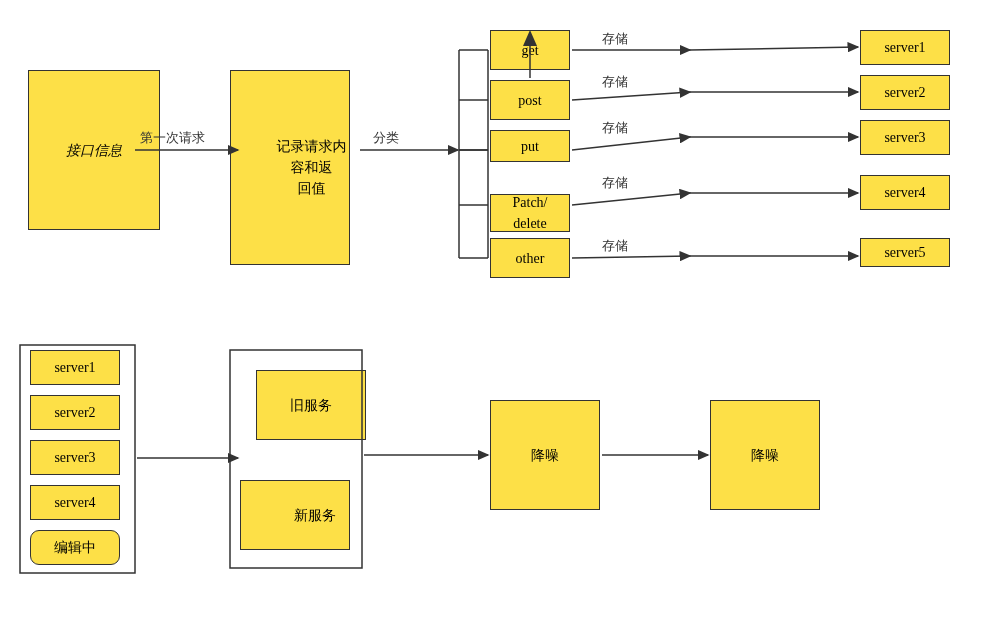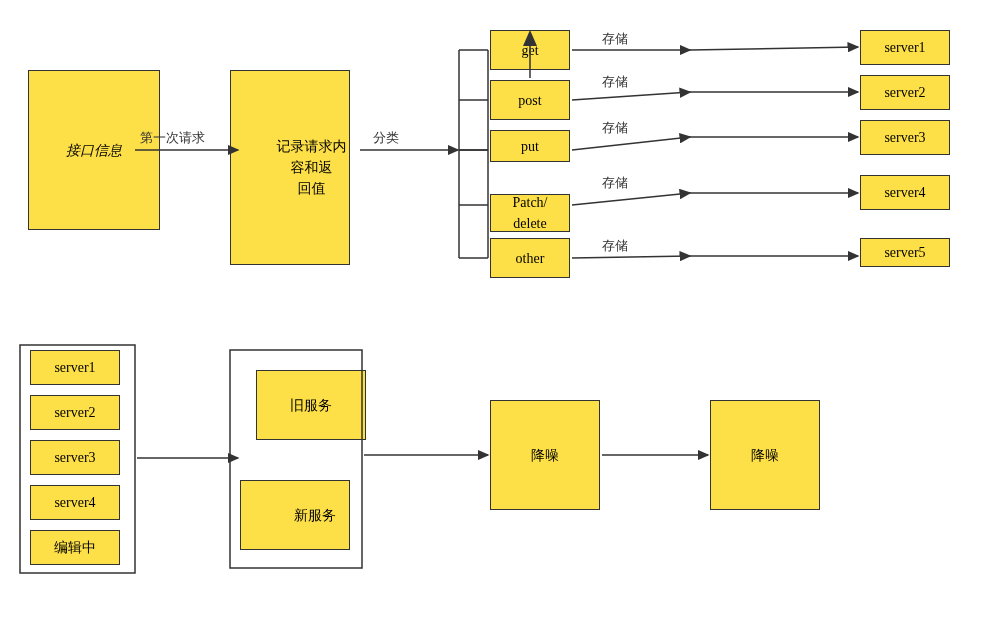--- a/index.html
+++ b/index.html
@@ -86,21 +86,21 @@
       left: 10px;
       width: 970px;
       height: 280px;
     }
 
     
     .box-b-s1 { left: 20px; top: 10px; width: 90px; height: 35px; }
     .box-b-s2 { left: 20px; top: 55px; width: 90px; height: 35px; }
     .box-b-s3 { left: 20px; top: 100px; width: 90px; height: 35px; }
     .box-b-s4 { left: 20px; top: 145px; width: 90px; height: 35px; }
-    .box-b-edit { left: 20px; top: 190px; width: 90px; height: 35px; }
+    .box-b-edit { left: 20px; top: 190px; width: 90px; height: 35px; border-radius: 9px; }
 
     
     .box-old { left: 230px; top: 30px; width: 110px; height: 70px; margin-left: 16px; }
     .box-new { left: 230px; top: 140px; width: 110px; height: 70px; padding-left: 40px; }
 
     
     .box-noise1 { left: 480px; top: 60px; width: 110px; height: 110px; }
     .box-noise2 { left: 700px; top: 60px; width: 110px; height: 110px; }
 
     

